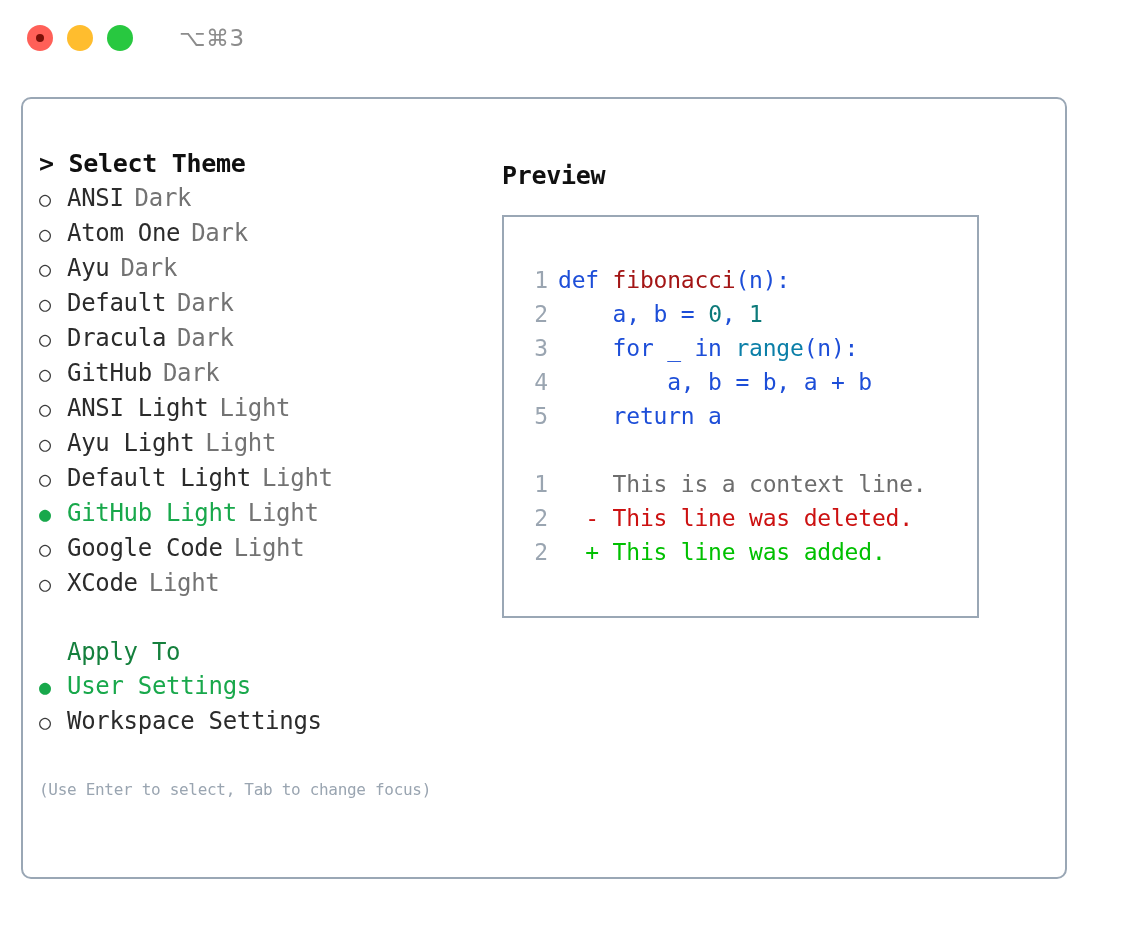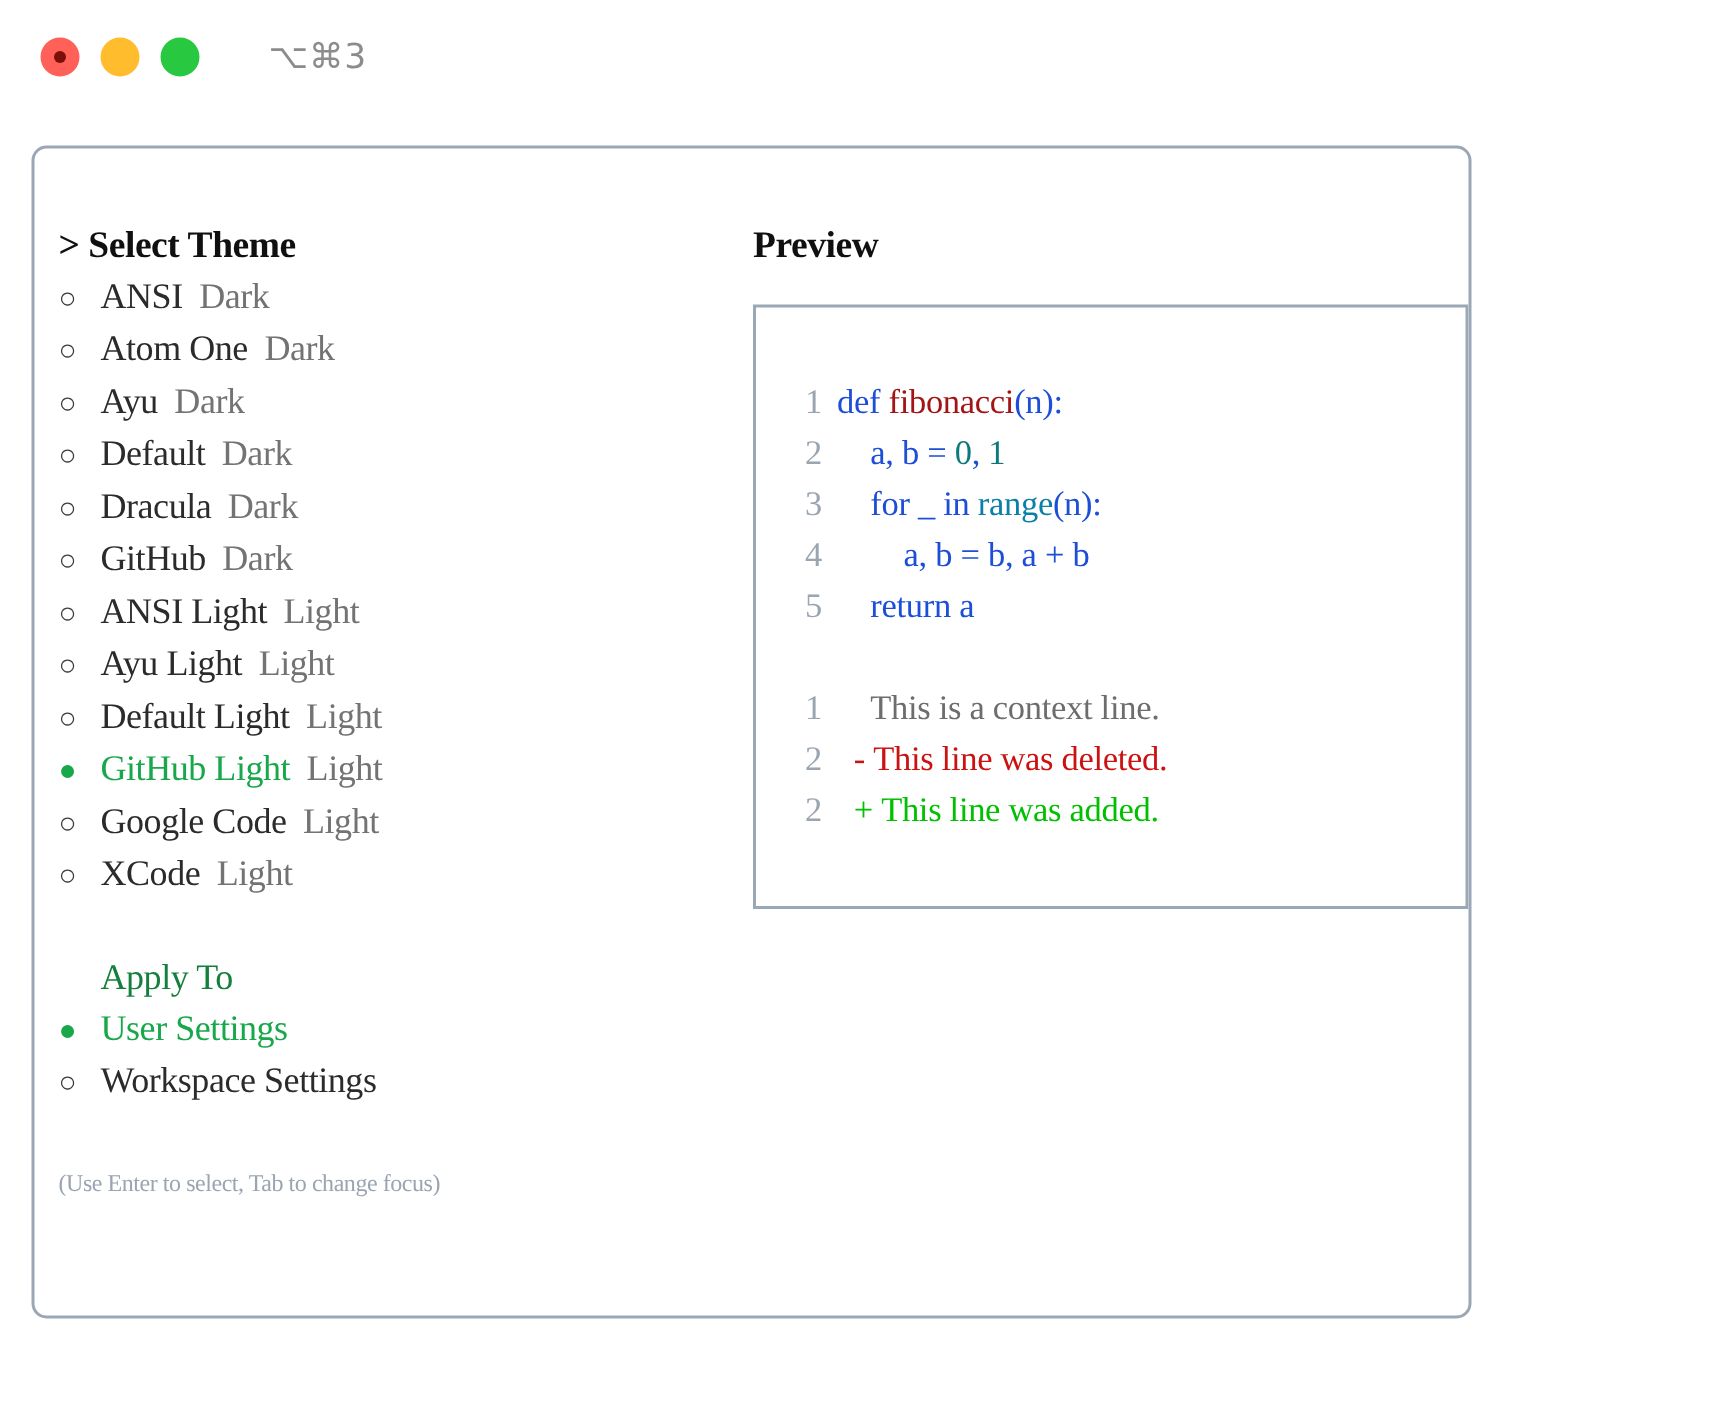--- a/index.html
+++ b/index.html
@@ -51,25 +51,24 @@
     font-size: 23px;
     font-family: "DejaVu Sans", sans-serif;
     letter-spacing: 0.5px;
     white-space: pre;
   }
 
   
   .panel {
     position: absolute;
     left: 21px; top: 97px;
-    width: 960px; height: 782px;
+    width: 1046px; height: 782px;
     border: 2px solid #9aa7b5;
     border-radius: 10px;
     background: #ffffff;
-    font-family: Liberation Serif, serif;
   }
 
   
   .left-col {
     position: absolute;
     left: 16px; top: 48px;
     width: 450px;
   }
 
   .list-header {
@@ -116,21 +115,21 @@
     font-size: 16px;
     color: #9aa5b1;
     line-height: 34px;
     width: 410px;
     letter-spacing: -0.3px;
   }
 
   
   .right-col {
     position: absolute;
-    left: 479px; top: 48px;
+    left: 479px; top: 60px;
     width: 490px;
   }
   .preview-title {
     font-size: 25px;
     font-weight: bold;
     color: #101010;
     line-height: 34px;
     letter-spacing: -0.3px;
   }
   .preview-box {

